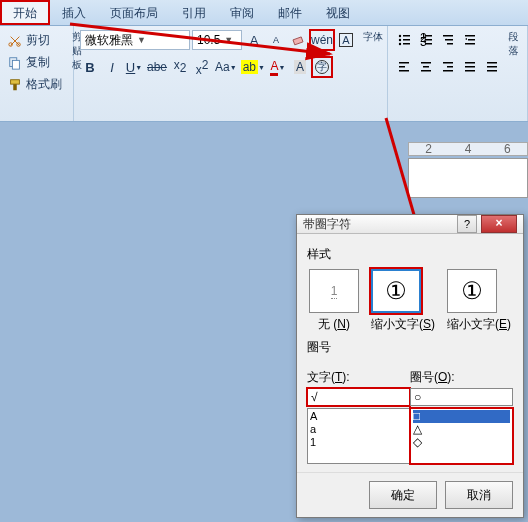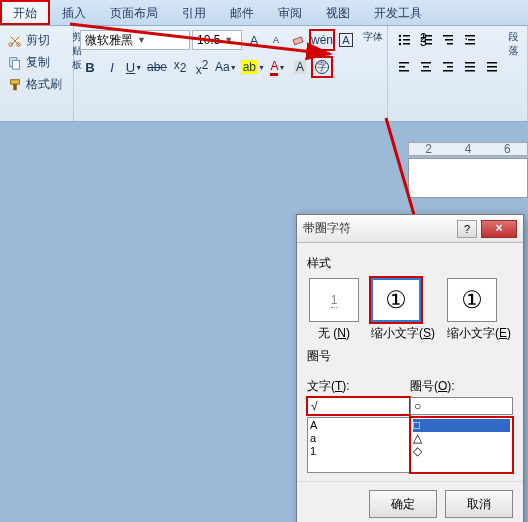--- a/index.html
+++ b/index.html
@@ -21,21 +21,21 @@
 .combo .arrow{font-size:9px;color:#555}
 .btn{border:1px solid transparent;background:transparent;min-width:20px;height:20px;display:flex;align-items:center;justify-content:center;color:#1e395b}
 .btn.hl{outline:2px solid #d00000;outline-offset:-1px}
 .btn svg{width:14px;height:14px}
 .bold{font-weight:bold;font-size:13px}
 .italic{font-style:italic;font-size:13px}
 .under{text-decoration:underline;font-size:13px}
 .para-group{width:140px;overflow:hidden}
 .arrow-svg{position:absolute;pointer-events:none;z-index:5}
 .dialog{position:absolute;left:296px;top:214px;width:228px;background:#f0f0f0;border:1px solid #7a7a7a;box-shadow:2px 2px 8px rgba(0,0,0,.3);z-index:10}
-.dlg-title{height:28px;background:linear-gradient(#fdfdfd,#e8e8e8);display:flex;align-items:center;padding:0 6px;border-bottom:1px solid #bbb}
+.dlg-title{height:19px;background:linear-gradient(#fdfdfd,#e8e8e8);display:flex;align-items:center;padding:0 6px;border-bottom:1px solid #bbb}
 .dlg-title span{flex:1;color:#333}
 .dlg-help{width:20px;height:18px;border:1px solid #a0a0a0;background:linear-gradient(#f5f5f5,#ddd);text-align:center;line-height:16px;margin-right:4px;font-size:11px}
 .dlg-close{width:36px;height:18px;background:linear-gradient(#e07070,#c03030);border:1px solid #903030;color:#fff;text-align:center;line-height:14px;font-weight:bold}
 .dlg-body{padding:8px 10px}
 .section-label{margin:4px 0}
 .style-row{display:flex;gap:8px;justify-content:space-around;margin:6px 0}
 .style-opt{text-align:center}
 .style-box{width:50px;height:44px;background:#fff;border:1px solid #888;display:flex;align-items:center;justify-content:center;font-size:24px;font-family:serif}
 .style-box.sel{border:2px solid #2a80d0;outline:1px solid #9cc8ef}
 .style-box.hl{outline:2px solid #d00000}
@@ -55,24 +55,23 @@
 .ruler{position:absolute;left:408px;top:142px;width:120px;height:14px;background:#e8eef6;border:1px solid #aaa;font-size:8px;display:flex;align-items:center;justify-content:space-around;color:#666}
 </style>
 </head>
 <body>
 
 <div class="tabs">
   <div class="tab active hl">开始</div>
   <div class="tab">插入</div>
   <div class="tab">页面布局</div>
   <div class="tab">引用</div>
+  <div class="tab">审阅</div>
   <div class="tab">邮件</div>
-  <div class="tab">审阅</div>
   <div class="tab">视图</div>
-  <div class="tab">开发工具</div>
 </div>
 
 <div class="ribbon">
 
   <div class="group" style="width:74px">
     <div class="group-body">
       <div class="clip-col">
         <div class="clip-item">
           <svg viewBox="0 0 16 16">
               <path d="M3 3l10 10M13 3L3 13" stroke="#c06000" fill="none"></path>

